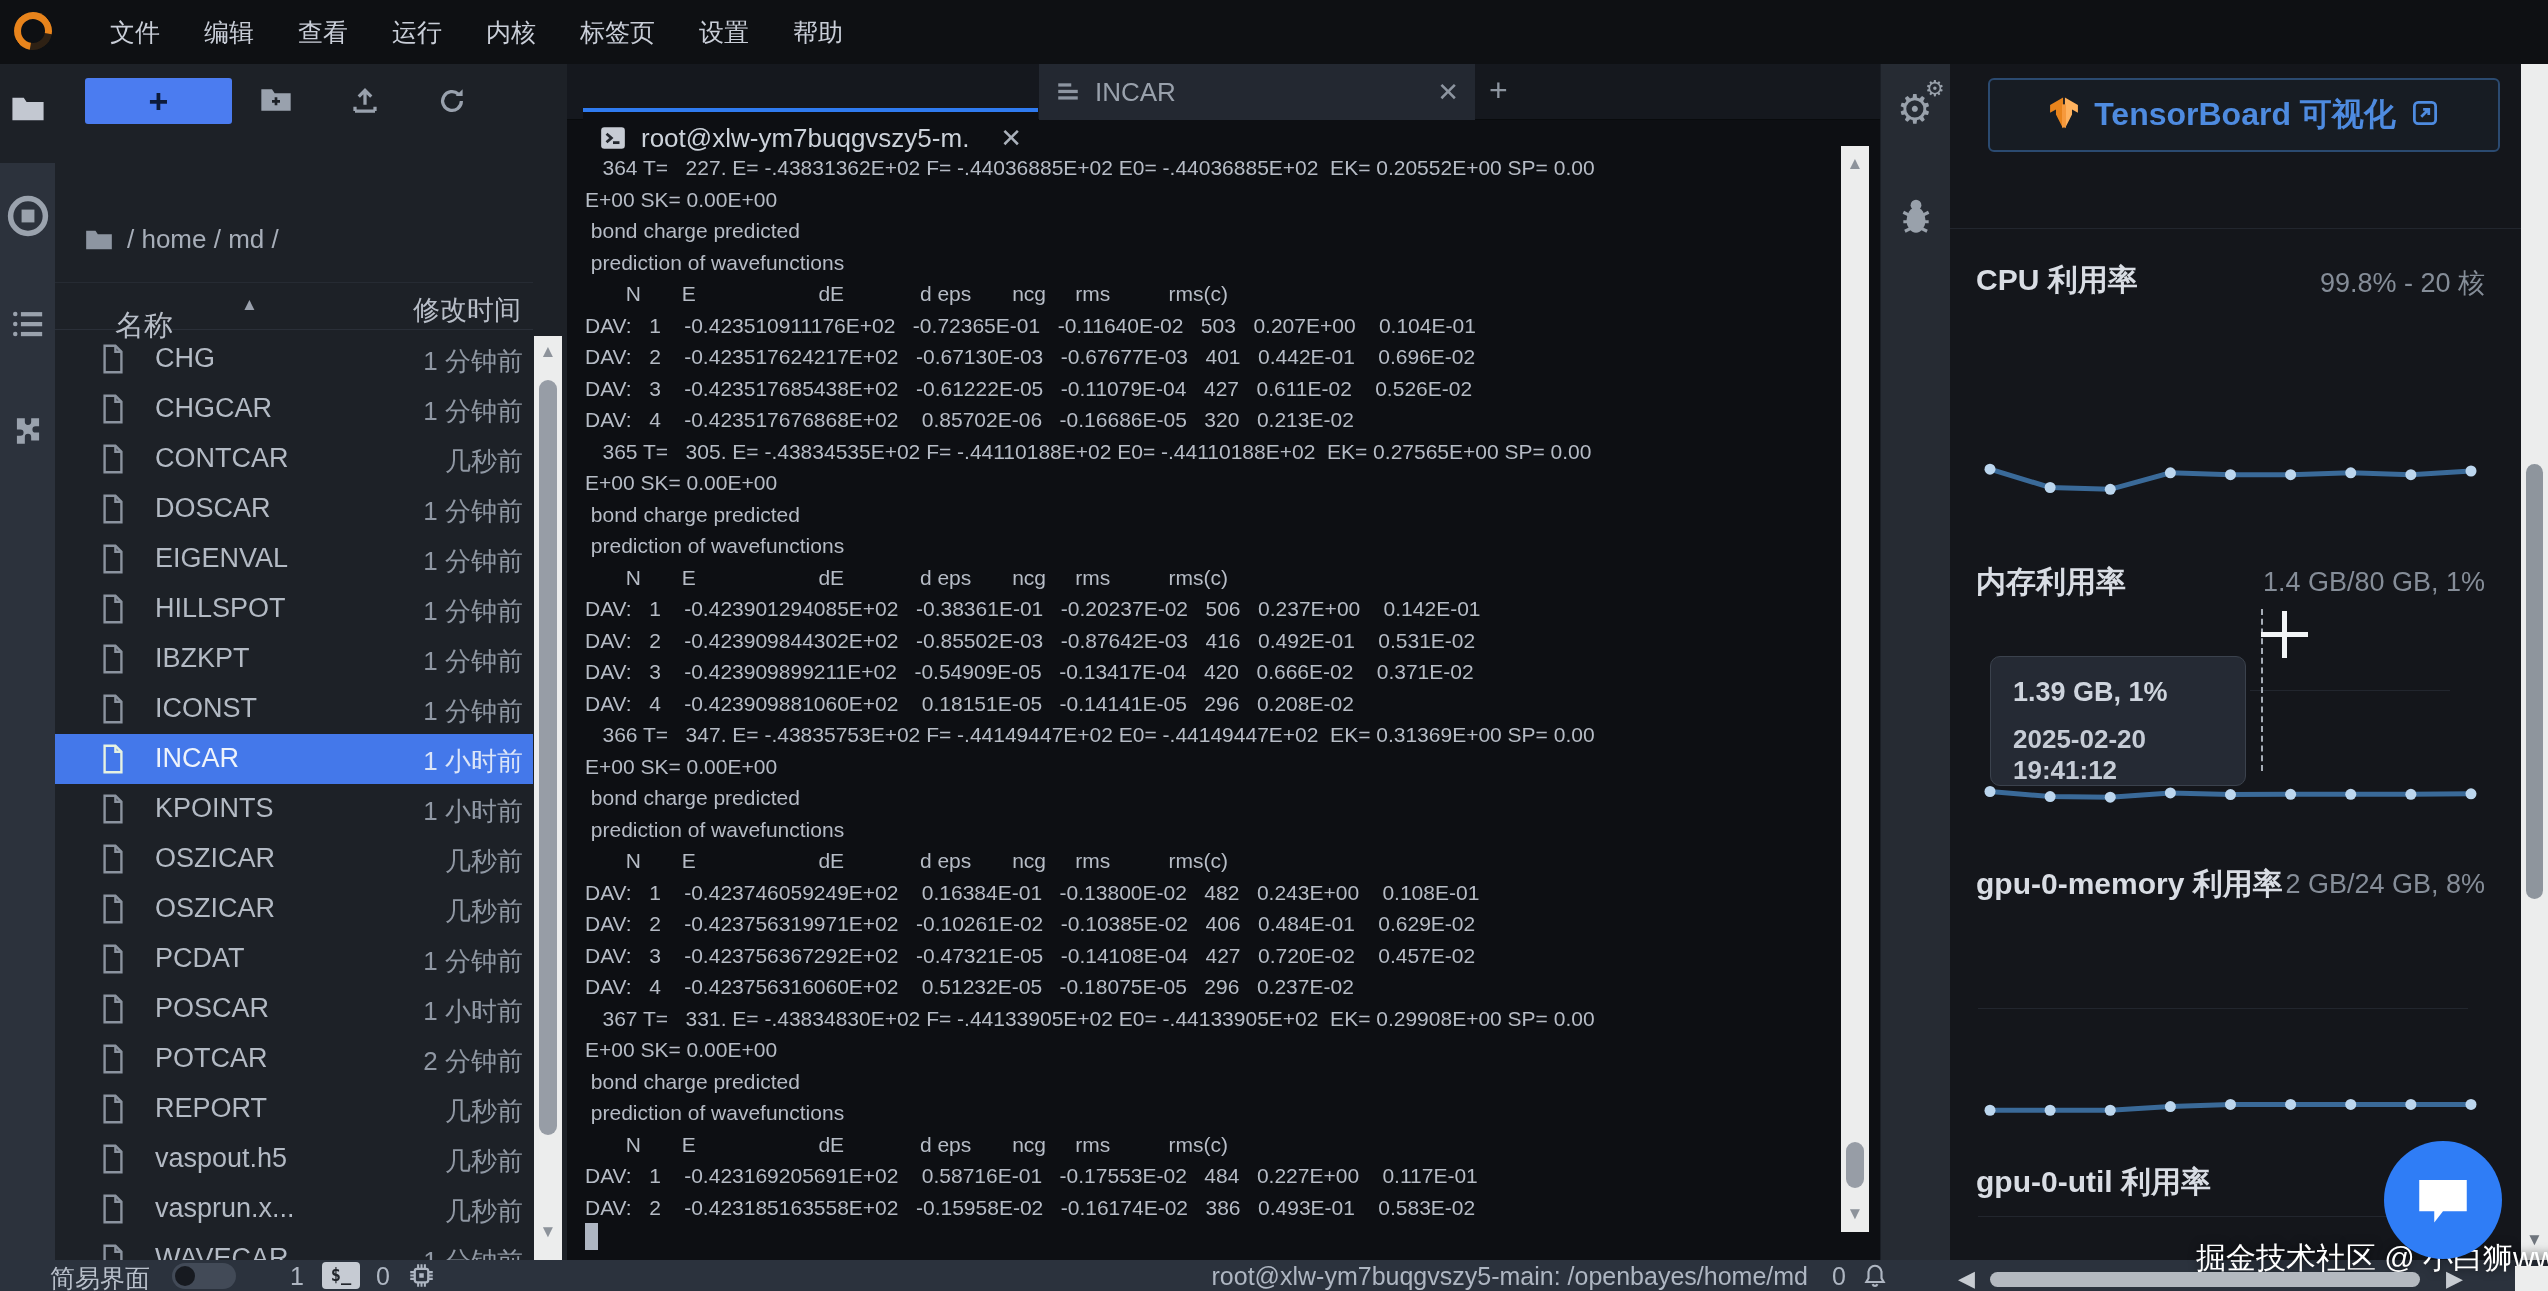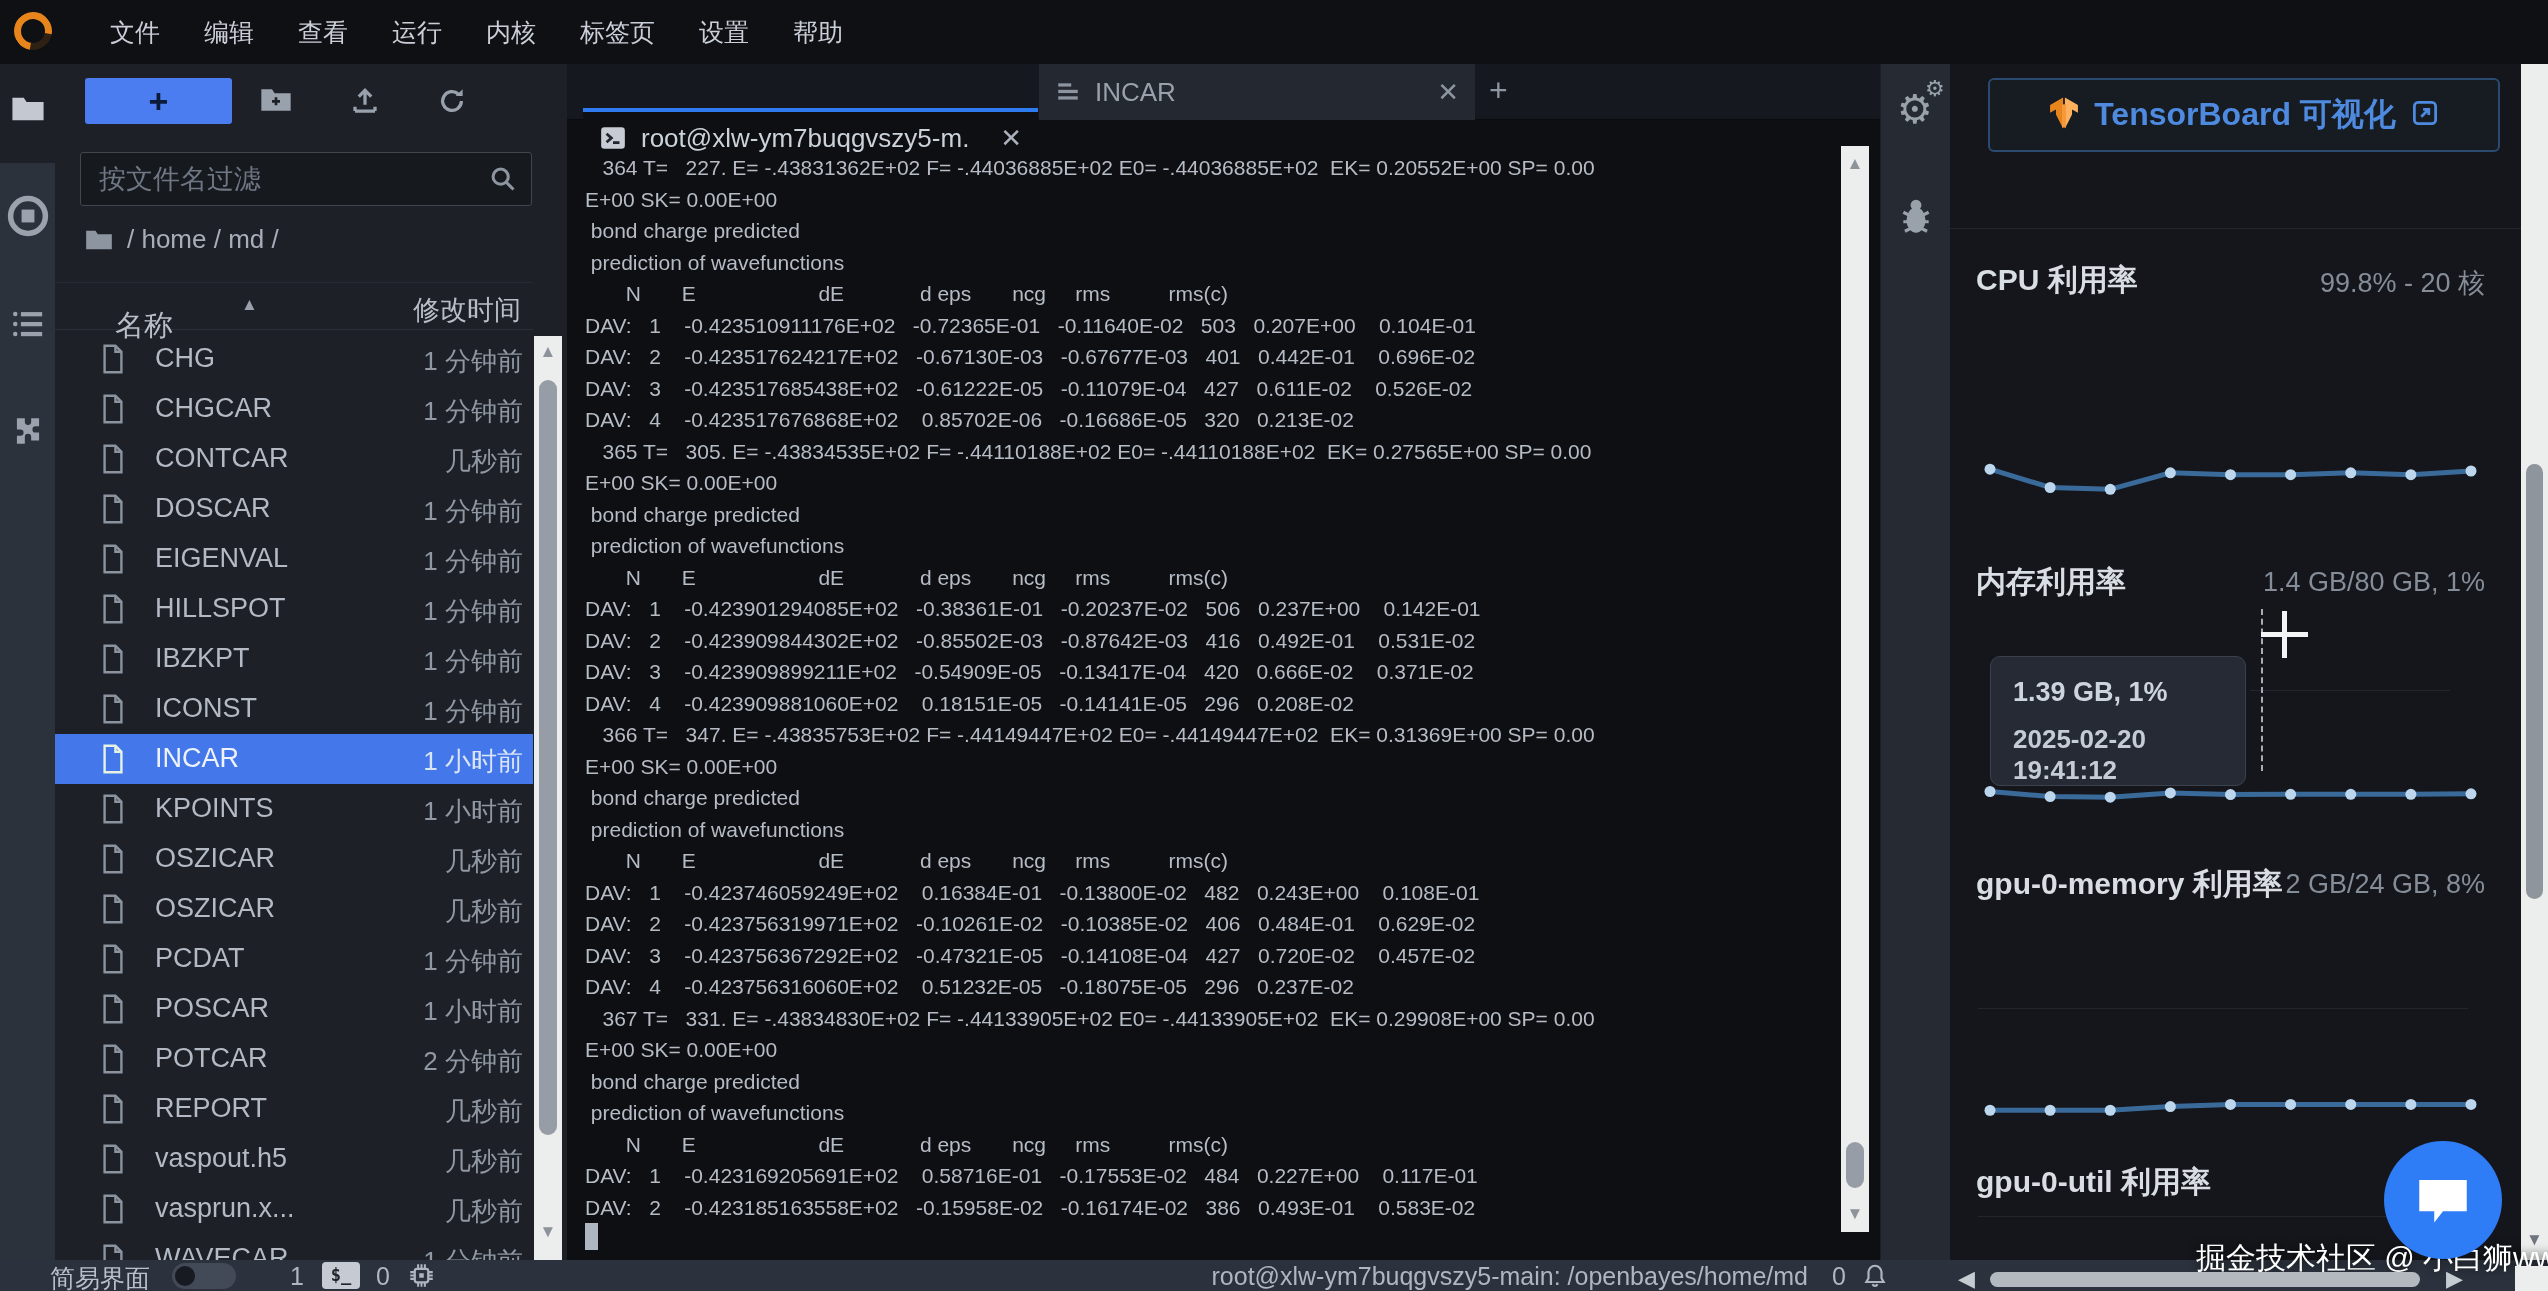--- a/index.html
+++ b/index.html
@@ -164,29 +164,20 @@
           <path d="M12 15V4M7 8.5 12 3.5l5 5" fill="none" stroke="#99a1ad" stroke-width="2.6"></path>
           <path d="M4 20h16M4 16.5V20M20 16.5V20" fill="none" stroke="#99a1ad" stroke-width="2.6"></path>
         </svg>
     </span>
     <span class="fp-toolbar-icon" style="left:382px">
       <svg width="30" height="30" viewBox="0 0 24 24">
           <path d="M19.5 12a7.5 7.5 0 1 1-2.3-5.4" fill="none" stroke="#99a1ad" stroke-width="2.6"></path>
           <path d="M20.5 2.5v5.5H15z" fill="#99a1ad"></path>
         </svg>
     </span>
-    <div class="filter-box">
-      <input placeholder="按文件名过滤" style="">
-      <span class="mag">
-        <svg width="28" height="28" viewBox="0 0 24 24">
-            <circle cx="10" cy="10" r="6.5" fill="none" stroke="#8d95a1" stroke-width="2.6"></circle>
-            <path d="M15 15l6 6" stroke="#8d95a1" stroke-width="2.6"></path>
-          </svg>
-      </span>
-    </div>
     <div class="breadcrumb">
       <svg width="28" height="24" viewBox="0 0 24 20">
           <path d="M1 2h8l2 3h12v13H1z" fill="#8d95a1"></path>
         </svg>
       <span>/ home / md /</span>
     </div>
     <div class="fl-header">
       <span class="hname">名称</span>
       <span class="sortarrow">▲</span>
       <span class="hmod">修改时间</span>

